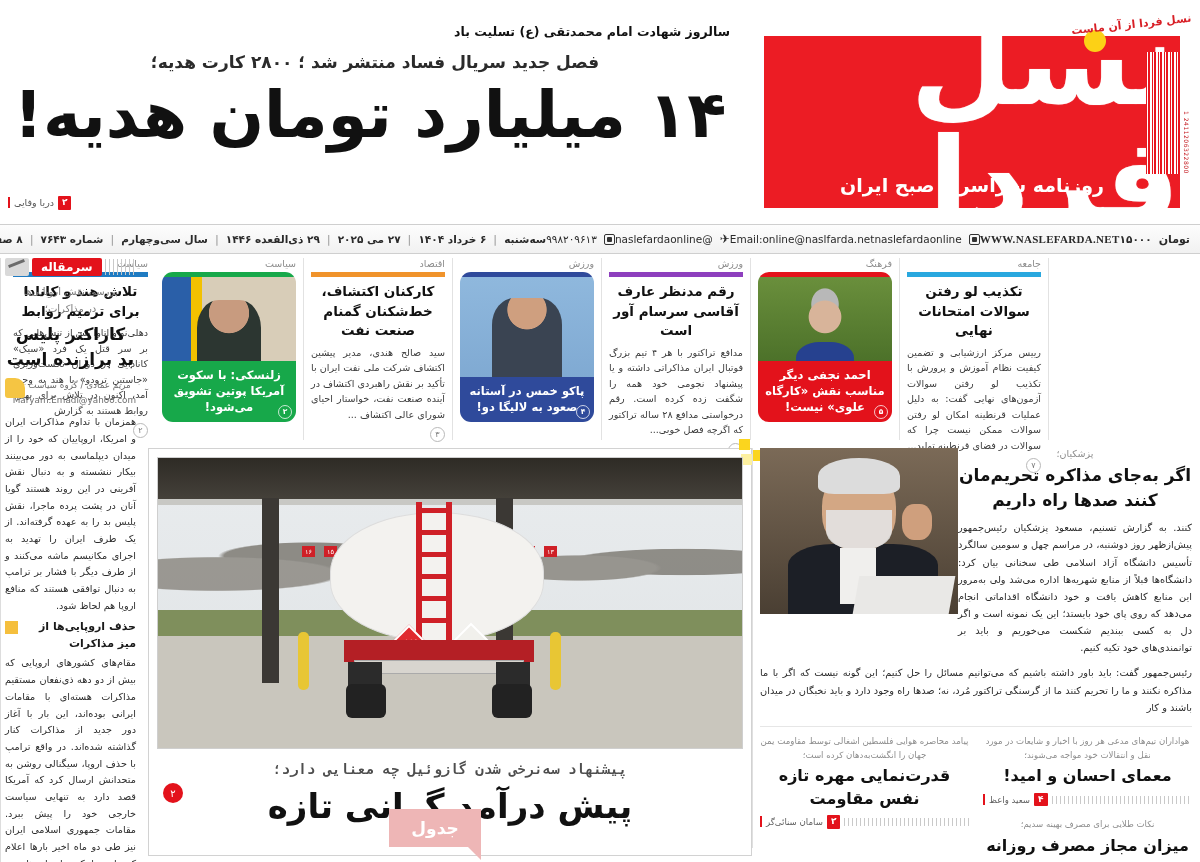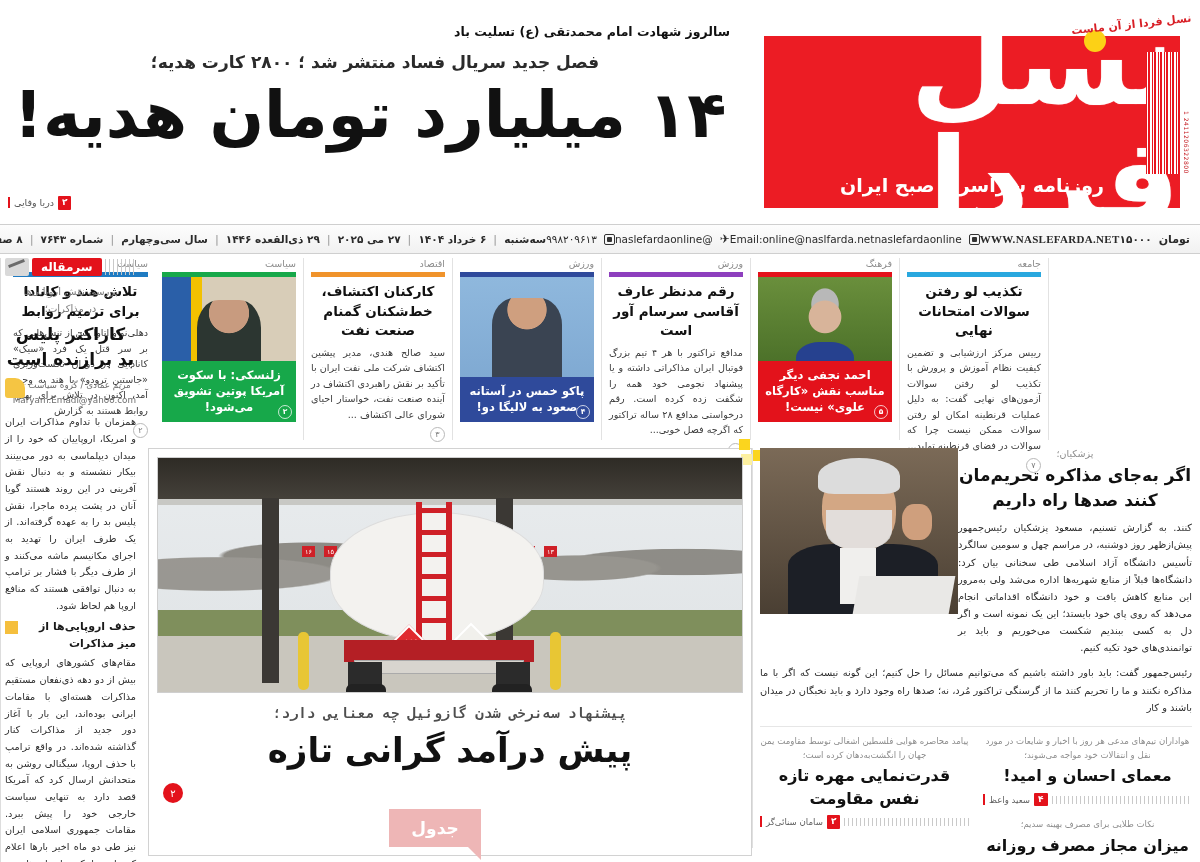--- a/index.html
+++ b/index.html
@@ -110,21 +110,21 @@
   }
   .card p {
     font-size: 9.6px; line-height: 1.62; color: #3a3a3a; text-align: justify;
   }
   .pgcircle {
     width: 15px; height: 15px; border-radius: 50%; border: 1px solid #b9b9b9;
     color: #777; font-size: 8px; display: flex; align-items: center; justify-content: center;
     margin-top: 5px;
   }
   .card-photo {
-    position: relative; width: 100%; height: 150px; overflow: hidden;
+    position: relative; width: 100%; height: 150px; overflow: hidden; border-radius: 11px;
   }
   .card-photo .strip-top { height: 5px; width: 100%; }
   .card-photo .ph { position: relative; width: 100%; height: 105px; overflow: hidden; }
   .card-photo .cap {
     position: absolute; bottom: 0; left: 0; right: 0; padding: 6px 6px 7px;
     color: #fff; font-size: 11.5px; font-weight: 900; line-height: 1.4; text-align: center;
   }
   .cap-pg {
     position: absolute; bottom: 3px; right: 4px; width: 14px; height: 14px;
     border-radius: 50%; border: 1px solid rgba(255,255,255,.75); color: #fff;
@@ -189,21 +189,21 @@
     font-size: 11px; font-weight: 900; margin: 5px 0 3px; line-height: 1.5;
   }
   .edi-sq { width: 13px; height: 13px; background: #f5bf3d; flex: none; margin-top: 2px; }
 
   
   .center-story {
     position: absolute; top: 0; left: 148px; width: 604px; height: 408px;
     border: 1px solid #d2d2d2; background: #fff; padding: 8px;
   }
   .center-photo {
-    width: 100%; height: 236px; position: relative; overflow: hidden;
+    width: 100%; height: 292px; position: relative; overflow: hidden;
     border: 1px solid #cfcfcf;
   }
   .cs-sky { position: absolute; inset: 0; background: linear-gradient(#e9ecee, #dfe3e5); }
   .cs-canopy { position: absolute; top: 0; left: 0; right: 0; height: 42px;
       background: linear-gradient(#2e2b25, #45413a); }
   .cs-canopy::after { content: ""; position: absolute; bottom: -5px; left: 0; right: 0; height: 6px; background: #c8c8c4; }
   .cs-col { position: absolute; top: 40px; width: 17px; height: 185px; background: #3b3834; }
   .cs-col.l { left: 104px; } .cs-col.r { left: 338px; }
   .cs-trees { position: absolute; top: 44px; left: 0; right: 0; height: 120px;
       background:

